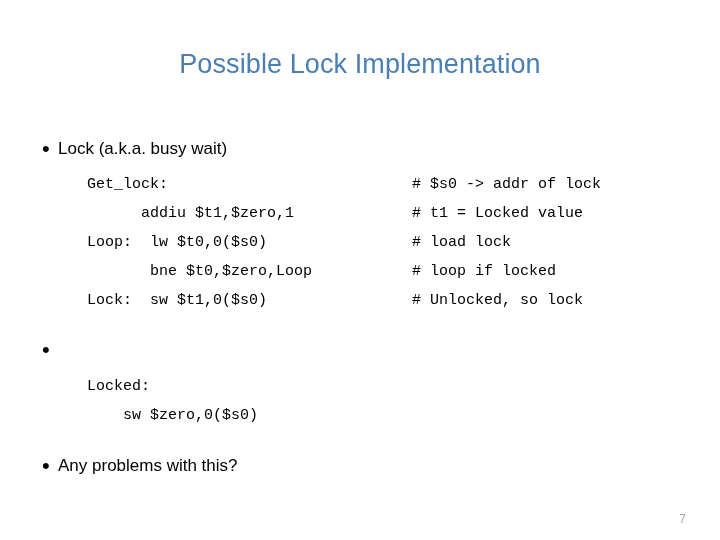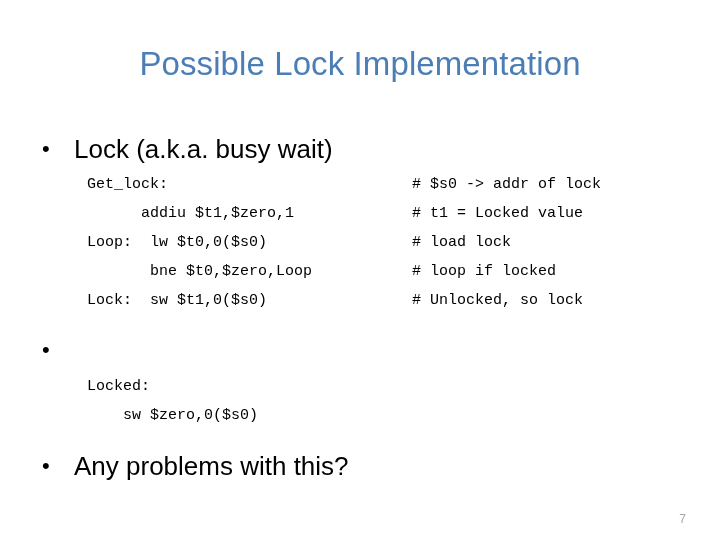--- a/index.html
+++ b/index.html
@@ -23,21 +23,21 @@
     background: #FFFFFF;
   }
 
   
   .slide-title {
     position: absolute;
     left: 0;
     top: 44px;
     width: 720px;
     text-align: center;
-    font-size: 33px;
+    font-size: 27px;
     font-weight: 400;
     letter-spacing: 0.1px;
     color: #4A7EB5;
     line-height: 40px;
     white-space: nowrap;
   }
 
   
   .bullet-row {
     position: absolute;
@@ -46,25 +46,24 @@
   }
   .bullet-dot {
     width: 16px;
     flex: 0 0 16px;
     font-size: 22px;
     line-height: 28px;
     color: #000000;
     text-align: left;
   }
   .bullet-text {
-    font-size: 26px;
+    font-size: 17px;
     line-height: 28px;
     color: #000000;
     white-space: nowrap;
-    margin-left: 16px;
   }
 
   #bullet-lock   { left: 42px; top: 135px; }
   #bullet-unlock { left: 42px; top: 336px; }
   #bullet-any    { left: 42px; top: 452px; }
 
   
   .code-block {
     position: absolute;
     font-family: "Liberation Mono", "DejaVu Sans Mono", monospace;

